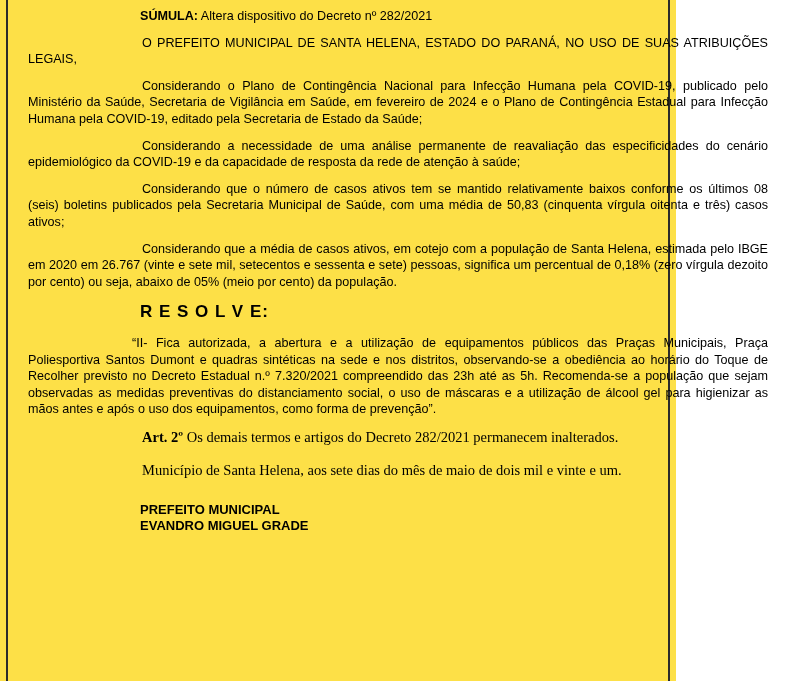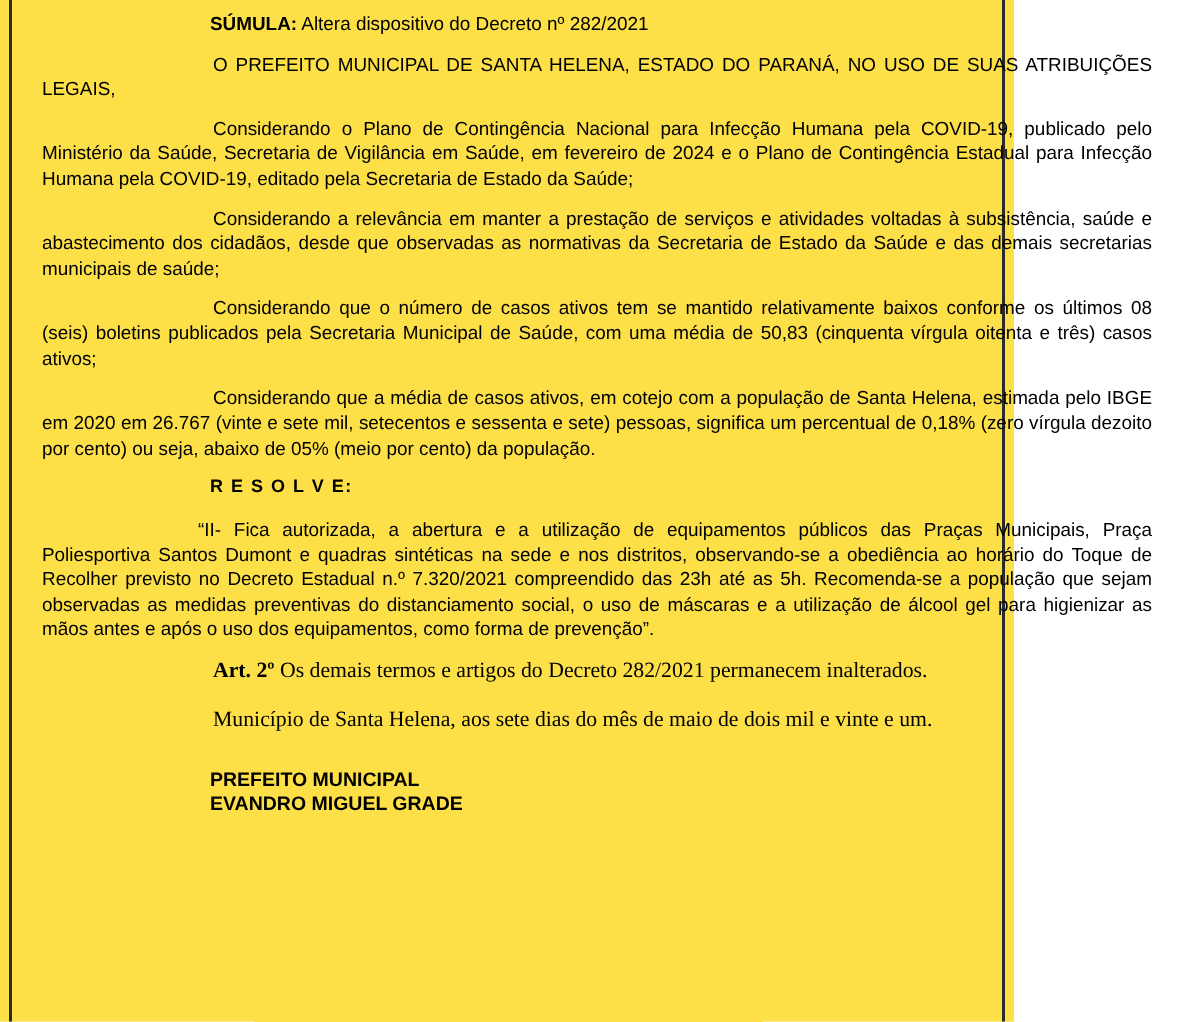--- a/index.html
+++ b/index.html
@@ -58,21 +58,21 @@
     text-indent: 114px;
   }
   p.indent-quote {
     text-indent: 104px;
   }
   .b { font-weight: bold; }
   .serif { font-family: "Liberation Serif", serif; font-size: 14.5px; }
   .resolve {
     font-weight: bold;
     letter-spacing: 1px;
-    font-size: 12px;
+    font-size: 17px;
   }
   .sign-block {
     margin-top: 22px;
     margin-left: 112px;
     font-weight: bold;
     font-size: 13px;
     line-height: 1.2;
   }
   .sign-block div { margin: 0; }
 </style>
@@ -84,22 +84,22 @@
   <div class="rule-right"></div>
 
   <div class="content">
 
     <p class="indent-sumula"><span class="b">SÚMULA:</span><span> Altera dispositivo do Decreto nº 282/2021</span></p>
 
     <p style="text-indent:114px;">O PREFEITO MUNICIPAL DE SANTA HELENA, ESTADO DO PARANÁ, NO USO DE SUAS ATRIBUIÇÕES LEGAIS,</p>
 
     <p class="indent-big">Considerando o Plano de Contingência Nacional para Infecção Humana pela COVID-19, publicado pelo Ministério da Saúde, Secretaria de Vigilância em Saúde, em fevereiro de 2024 e o Plano de Contingência Estadual para Infecção Humana pela COVID-19, editado pela Secretaria de Estado da Saúde;</p>
 
+    <p class="indent-big">Considerando a necessidade de uma análise permanente de reavaliação das especificidades do cenário epidemiológico da COVID-19 e da capacidade de resposta da rede de atenção à saúde;</p>
 
-    <p class="indent-big">Considerando a relevância em manter a prestação de serviços e atividades voltadas à subsistência, saúde e abastecimento dos cidadãos, desde que observadas as normativas da Secretaria de Estado da Saúde e das demais secretarias municipais de saúde;</p>
 
     <p class="indent-big">Considerando que o número de casos ativos tem se mantido relativamente baixos conforme os últimos 08 (seis) boletins publicados pela Secretaria Municipal de Saúde, com uma média de 50,83 (cinquenta vírgula oitenta e três) casos ativos;</p>
 
     <p class="indent-big">Considerando que a média de casos ativos, em cotejo com a população de Santa Helena, estimada pelo IBGE em 2020 em 26.767 (vinte e sete mil, setecentos e sessenta e sete) pessoas, significa um percentual de 0,18% (zero vírgula dezoito por cento) ou seja, abaixo de 05% (meio por cento) da população.</p>
 
     <p class="resolve" style="text-indent:112px; margin-bottom:12px;">R E S O L V E:</p>
 
 
     <p class="indent-quote">“II- Fica autorizada, a abertura e a utilização de equipamentos públicos das Praças Municipais, Praça Poliesportiva Santos Dumont e quadras sintéticas na sede e nos distritos, observando-se a obediência ao horário do Toque de Recolher previsto no Decreto Estadual n.º 7.320/2021 compreendido das 23h até as 5h. Recomenda-se a população que sejam observadas as medidas preventivas do distanciamento social, o uso de máscaras e a utilização de álcool gel para higienizar as mãos antes e após o uso dos equipamentos, como forma de prevenção”.</p>
 

